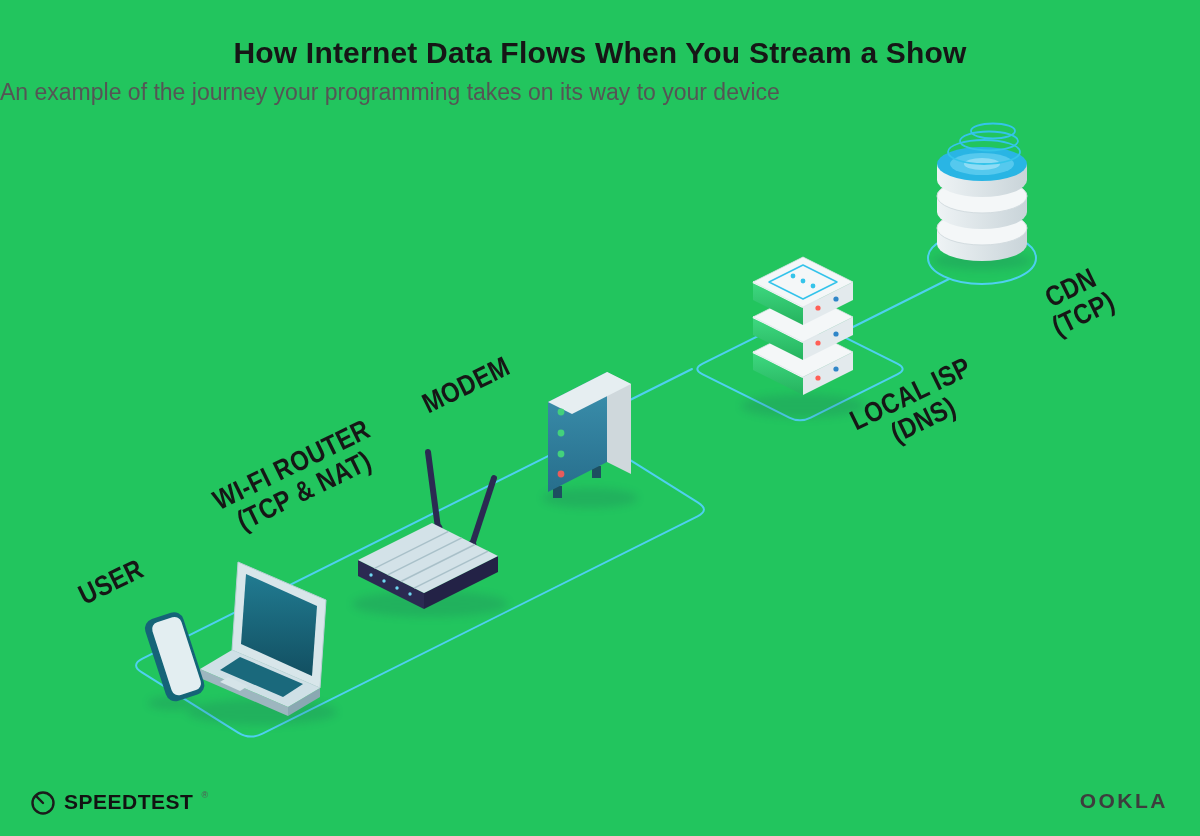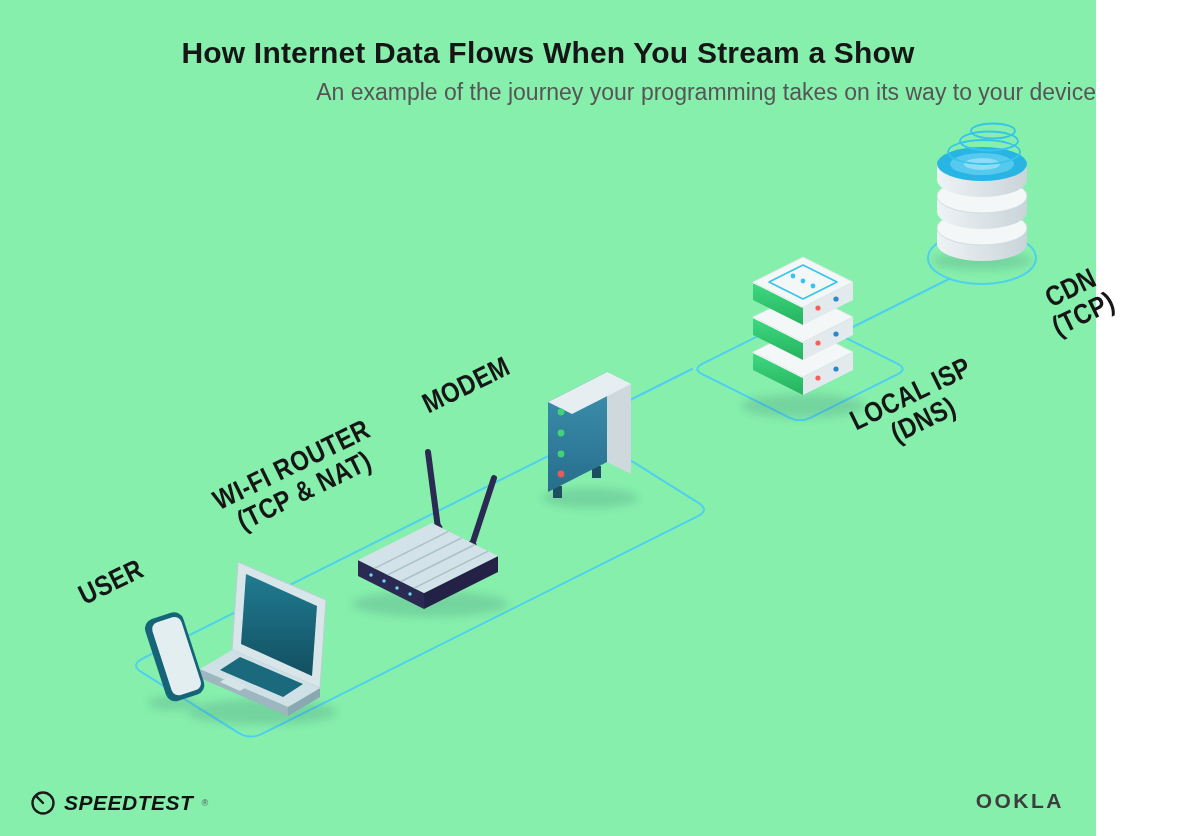--- a/index.html
+++ b/index.html
@@ -1,31 +1,31 @@
 <!DOCTYPE html>
 <html><head>
 <meta charset="utf-8">
 <style>
   html,body{margin:0;padding:0;background:#ffffff;}
   body{width:1200px;height:836px;font-family:"Liberation Sans",sans-serif;overflow:hidden;}
-  .stage{position:relative;width:1096px;height:836px;background:#86efac;}
+  .stage{position:relative;width:1200px;height:836px;background:#22c55e;}
 
   .title{position:absolute;top:36px;left:0;width:100%;text-align:center;
          font-size:30px;font-weight:700;color:#161616;letter-spacing:.2px;}
-  .subtitle{position:absolute;top:79px;left:0;width:100%;text-align:right;
+  .subtitle{position:absolute;top:79px;left:0;width:100%;text-align:left;
             font-size:23px;font-weight:400;color:#555;}
 
   .diagram-svg{position:absolute;top:0;left:0;}
 
   .node-label{position:absolute;text-align:center;font-weight:700;font-size:28px;
               color:#161616;line-height:1.05;letter-spacing:.5px;white-space:nowrap;
               transform:translate(-50%,-50%) rotate(-26deg) scaleX(.85);z-index:5;}
   .node-label .sub{display:block;}
 
-  .footer-left{position:absolute;left:30px;bottom:20px;display:flex;align-items:center;gap:8px;z-index:6;font-style:italic;}
+  .footer-left{position:absolute;left:30px;bottom:20px;display:flex;align-items:flex-start;gap:8px;z-index:6;}
   .footer-left .st-text{font-size:21px;font-weight:700;color:#121212;letter-spacing:.5px;}
   .footer-left sup{font-size:9px;color:#555;}
   .footer-right{position:absolute;right:32px;bottom:23px;font-size:21px;font-weight:700;
                 color:#3d3d3d;letter-spacing:2.5px;z-index:6;}
 </style>
 </head>
 <body>
 
 <div class="stage">
 

